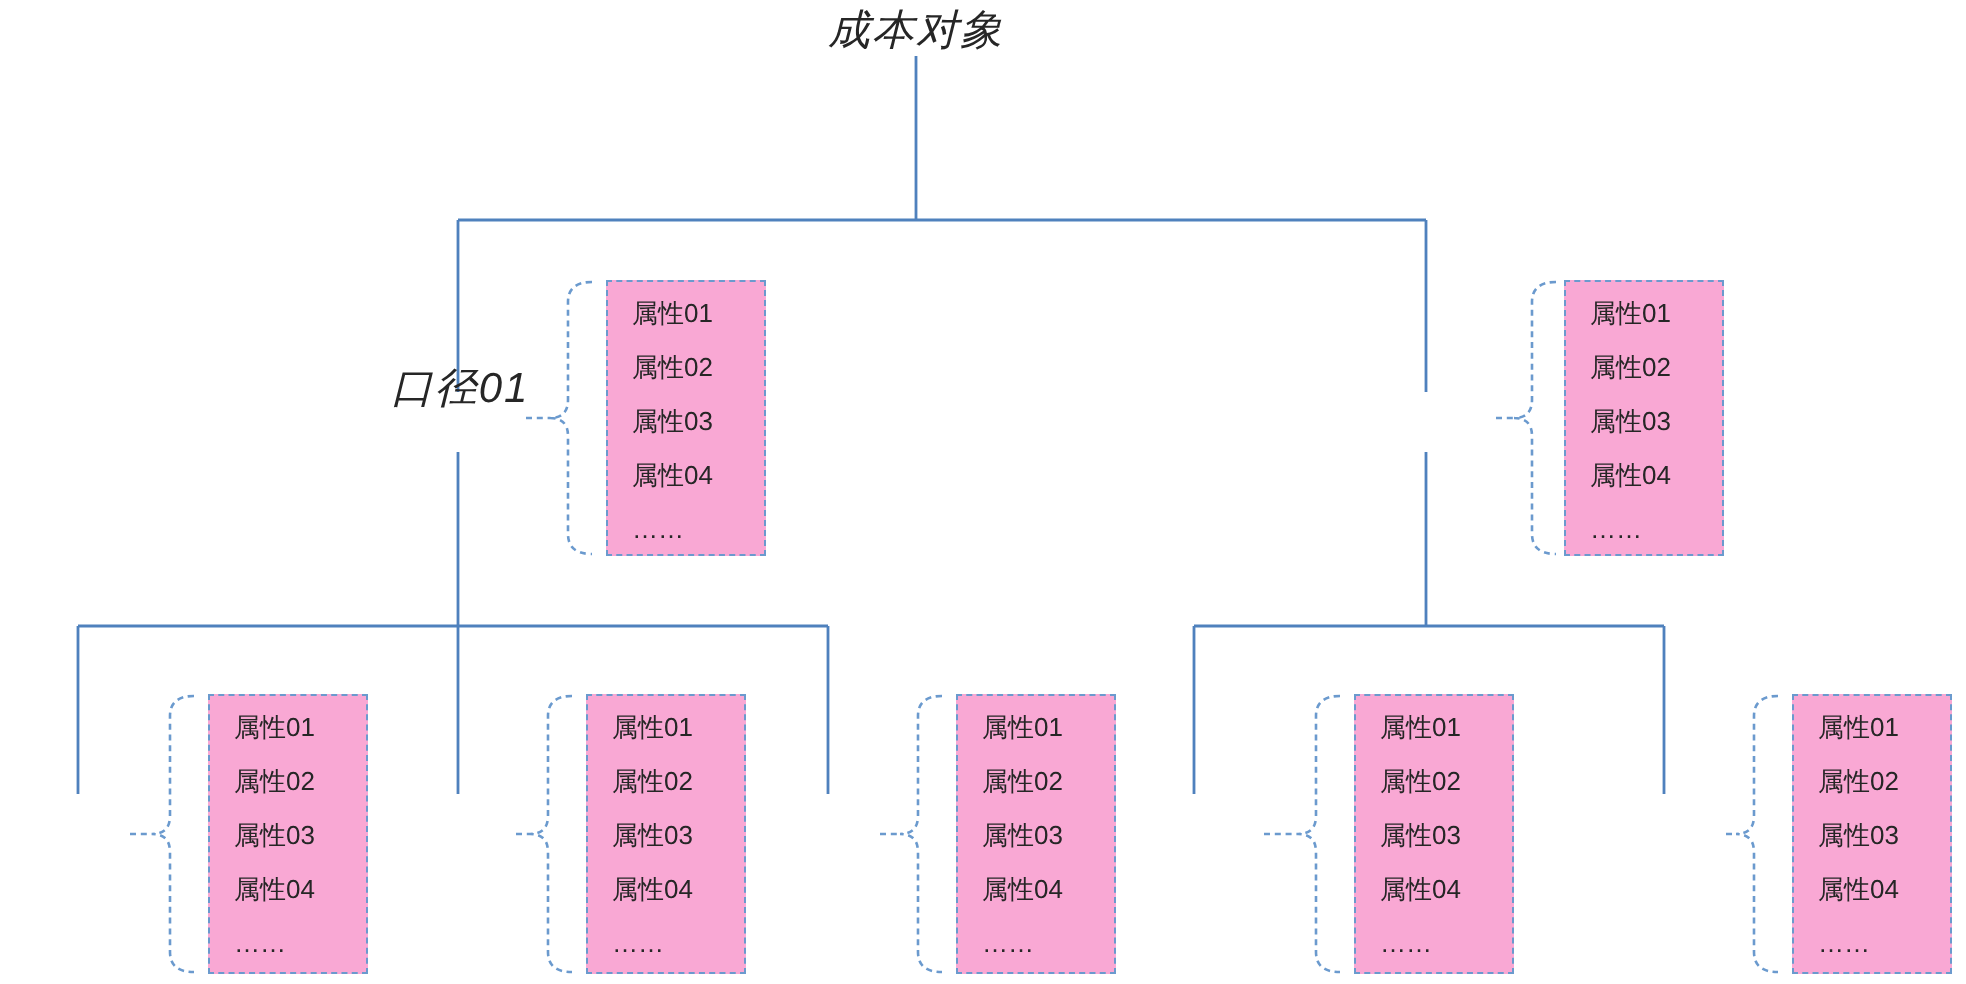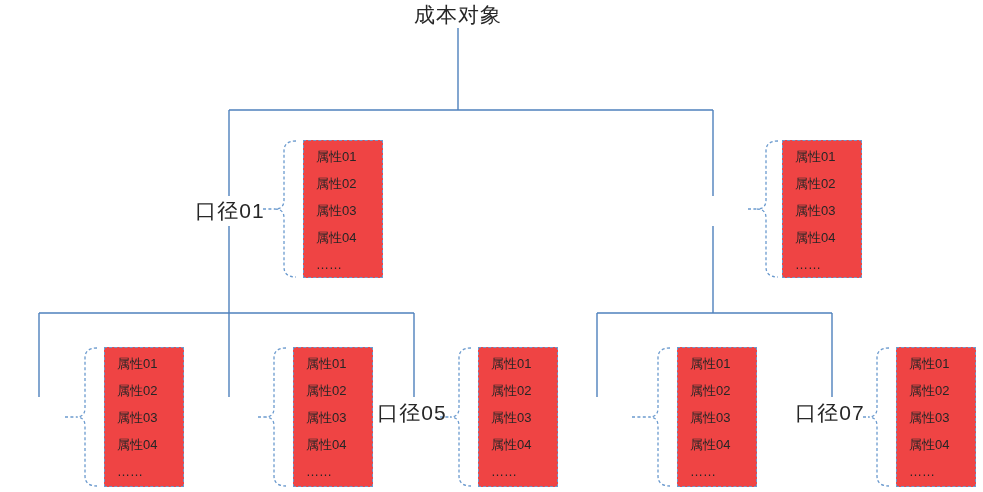--- a/index.html
+++ b/index.html
@@ -6,26 +6,26 @@
   .canvas{
     position:relative;width:983px;height:492px;background:#fff;overflow:hidden;
     font-family:"Liberation Sans","DejaVu Sans",sans-serif;
     --line:#4f81bd; --dash:#6b9ace; --text:#262626;
   }
   .connector-layer{position:absolute;left:0;top:0;width:983px;height:492px;}
   .solid-path{stroke:var(--line);stroke-width:1.4;fill:none;}
   .dash-path{stroke:var(--dash);stroke-width:1.3;fill:none;stroke-dasharray:3 2.4;}
   .node-label{
     position:absolute;transform:translate(-50%,-50%);
-    font-size:21px;color:var(--text);white-space:nowrap;letter-spacing:1px;
+    font-size:21px;color:var(--text);white-space:nowrap;letter-spacing:1px;font-style:italic;
   }
   .attr-box{
     position:absolute;width:80px;box-sizing:border-box;
     border:1px dashed var(--dash);
-    padding:2px 0 0 12px;background:#ef4444;
+    padding:2px 0 0 12px;background:#f9a8d4;
   }
   .attr-row{
     font-size:13px;line-height:27px;color:var(--text);white-space:nowrap;
   }
 </style>
 </head>
 <body>
 
 <div class="canvas" style="--line: #4f81bd; --dash: #6b9ace; --text: #262626;">
 
@@ -38,23 +38,21 @@
     <path class="dash-path" d="M296 141 Q284 141 284 151 L284 200 Q284 209 275 209 Q284 209 284 218 L284 267 Q284 277 296 277"></path>
     <path class="dash-path" d="M778 141 Q766 141 766 151 L766 200 Q766 209 757 209 Q766 209 766 218 L766 267 Q766 277 778 277"></path>
     <path class="dash-path" d="M97 348 Q85 348 85 358 L85 408 Q85 417 76 417 Q85 417 85 426 L85 476 Q85 486 97 486"></path>
     <path class="dash-path" d="M286 348 Q274 348 274 358 L274 408 Q274 417 265 417 Q274 417 274 426 L274 476 Q274 486 286 486"></path>
     <path class="dash-path" d="M471 348 Q459 348 459 358 L459 408 Q459 417 450 417 Q459 417 459 426 L459 476 Q459 486 471 486"></path>
     <path class="dash-path" d="M670 348 Q658 348 658 358 L658 408 Q658 417 649 417 Q658 417 658 426 L658 476 Q658 486 670 486"></path>
     <path class="dash-path" d="M889 348 Q877 348 877 358 L877 408 Q877 417 868 417 Q877 417 877 426 L877 476 Q877 486 889 486"></path>
   </svg>
 
   <div class="node-label" style="left:458px;top:15px">成本对象</div>
-  <div class="node-label" style="left:230px;top:211px">口径01</div>
-  <div class="node-label" style="left:412px;top:413px">口径05</div>
-  <div class="node-label" style="left:830px;top:413px">口径07</div>
+  <div class="node-label" style="left:230px;top:194px">口径01</div>
 
   <div class="attr-box" style="left:303px;top:140px;height:138px">
     <div class="attr-row">属性01</div>
     <div class="attr-row">属性02</div>
     <div class="attr-row">属性03</div>
     <div class="attr-row">属性04</div>
     <div class="attr-row">……</div>
   </div>
 
   <div class="attr-box" style="left:782px;top:140px;height:138px">

